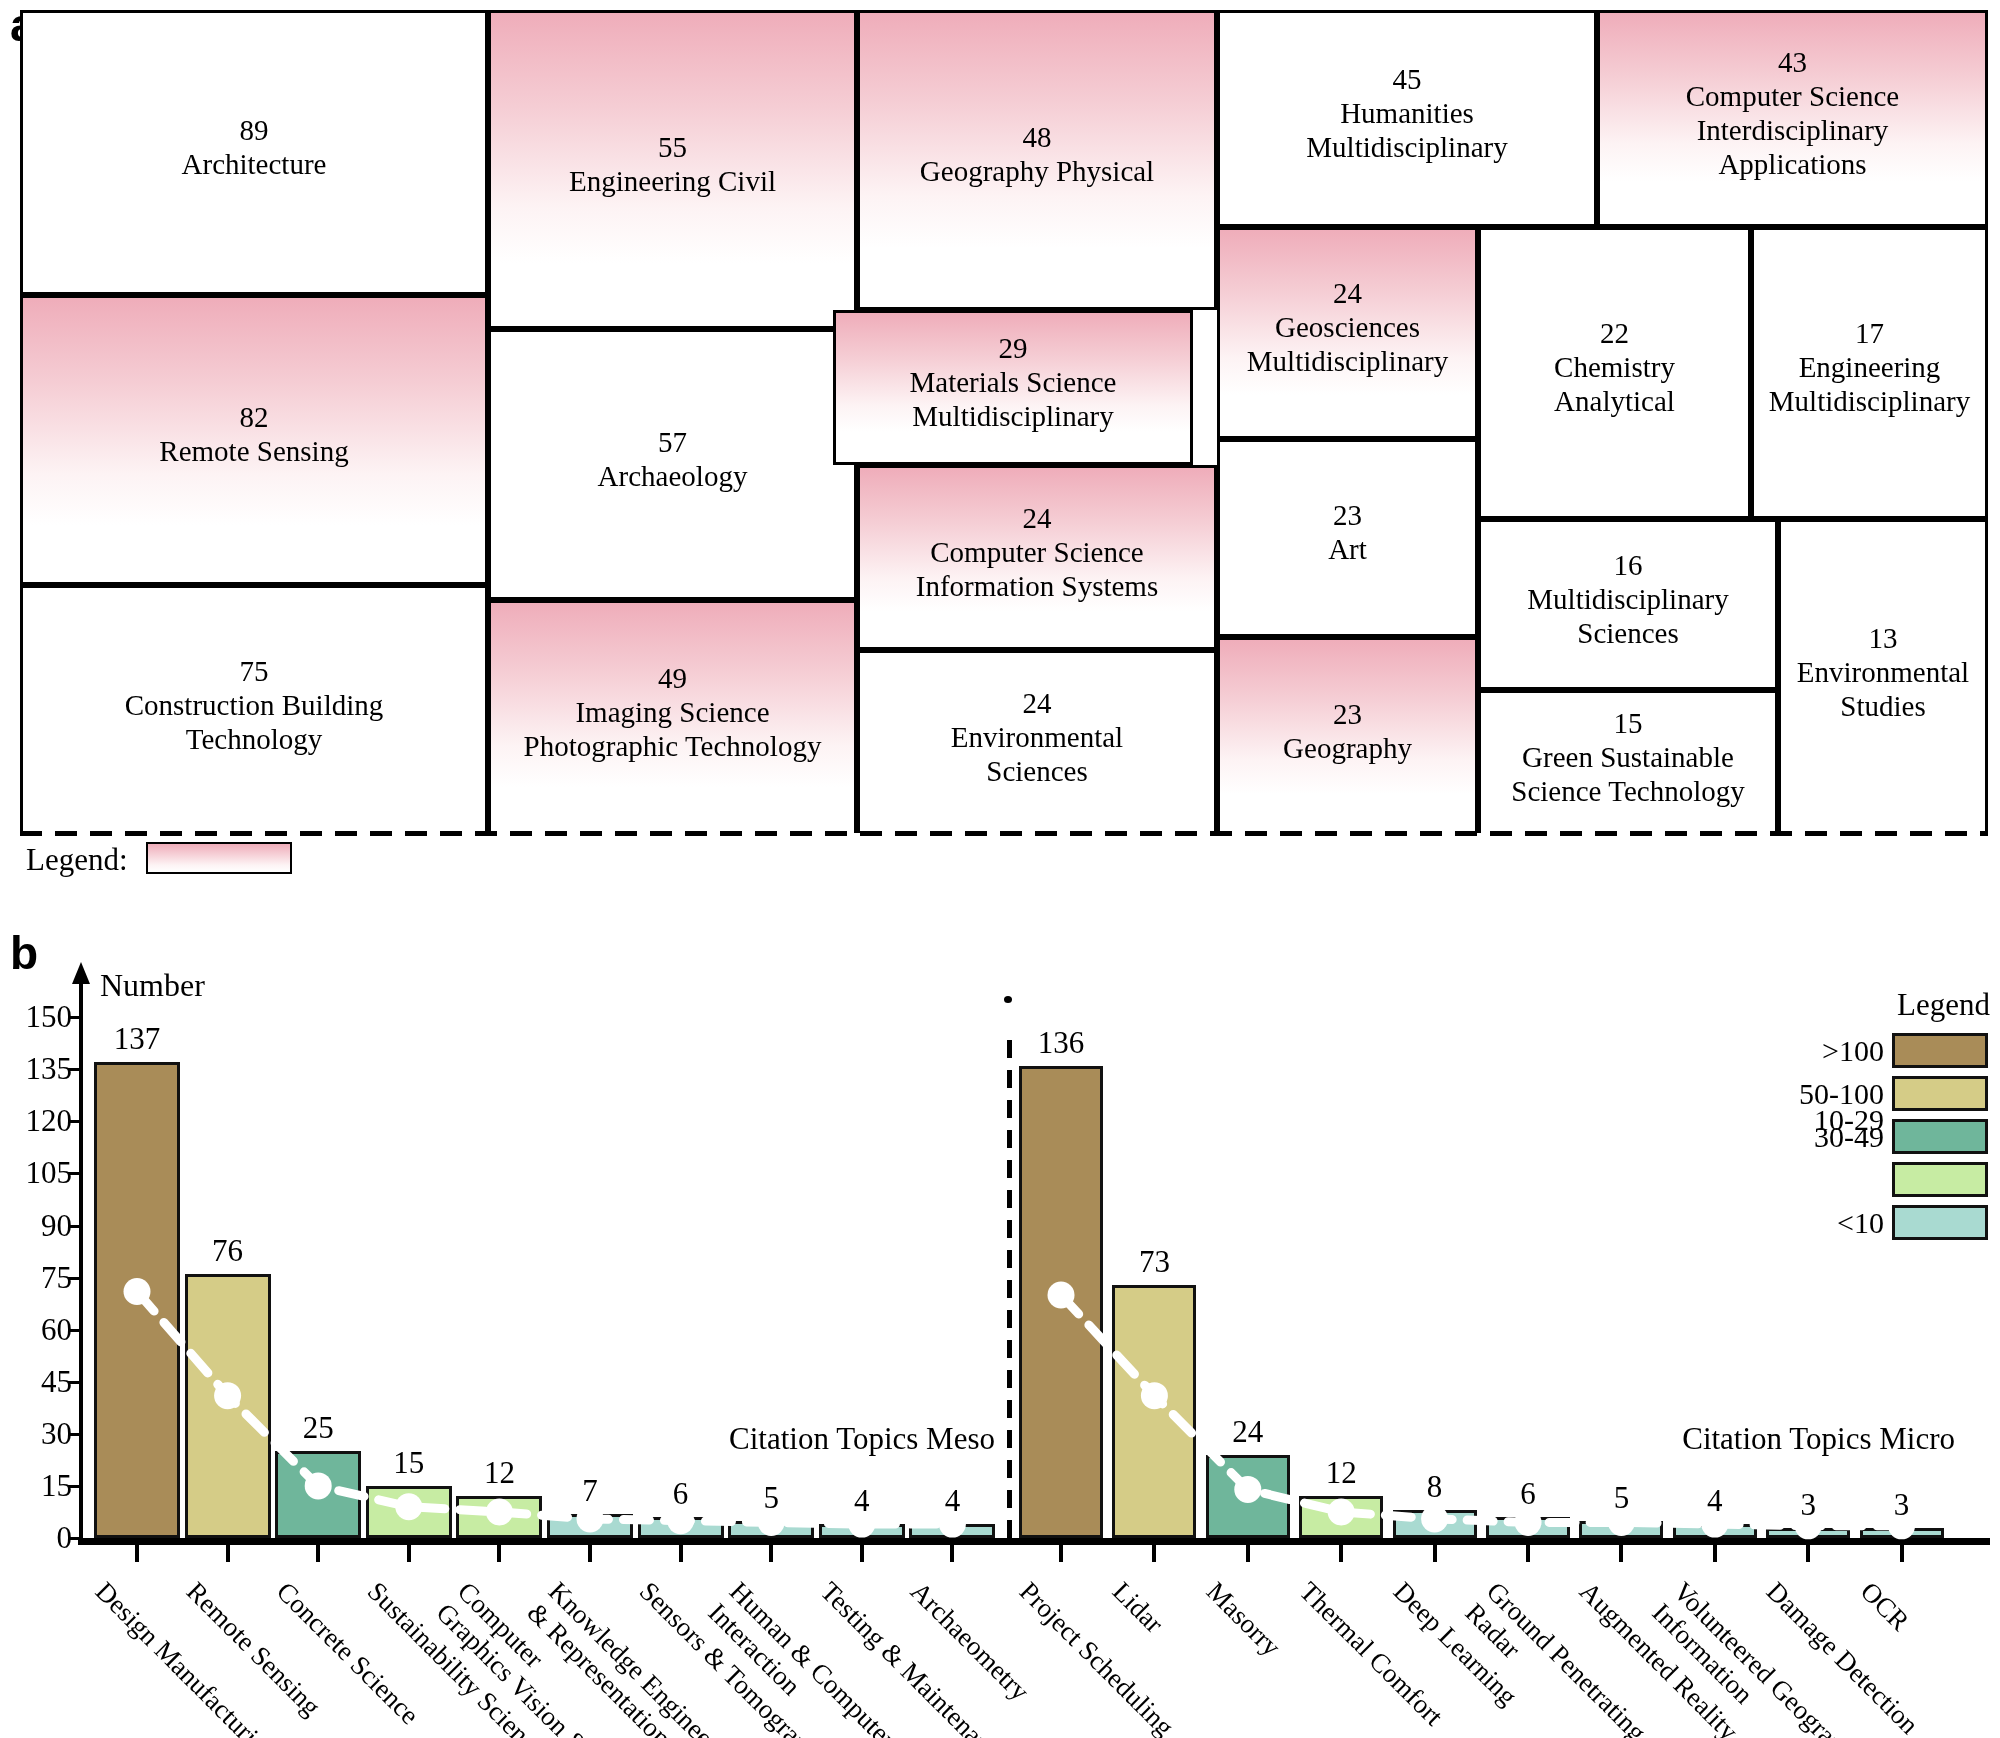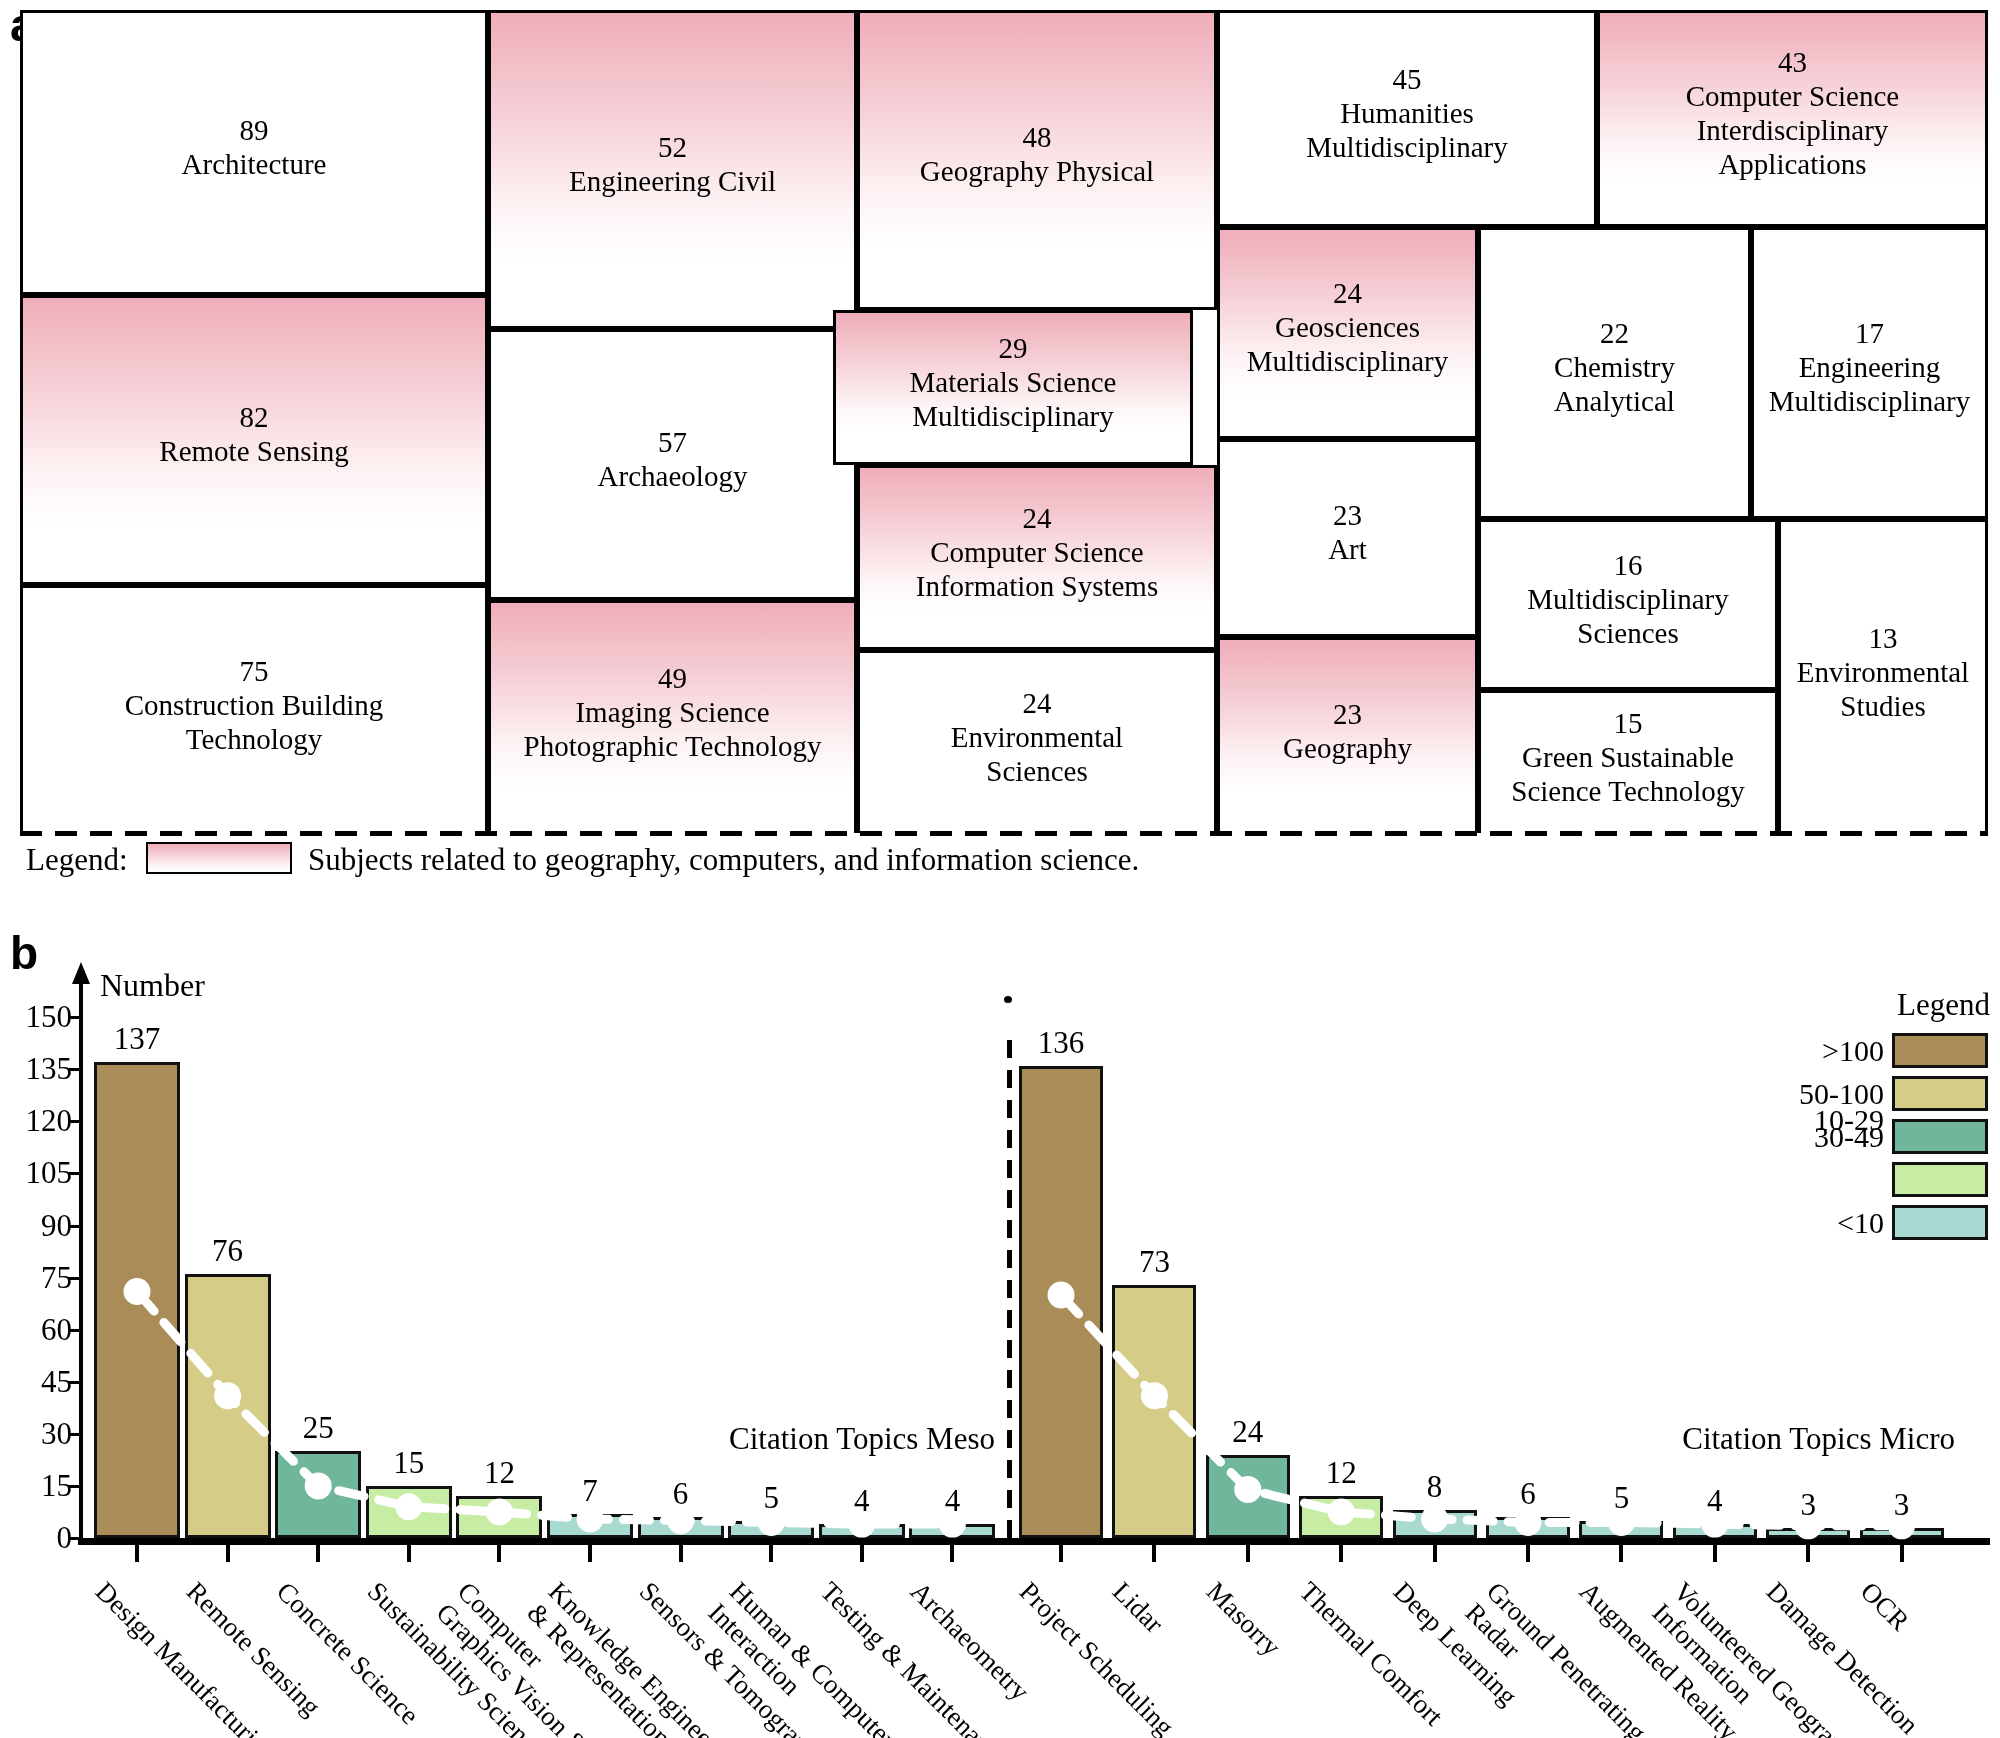--- a/index.html
+++ b/index.html
@@ -62,21 +62,21 @@
       </div>
       <div class="tm-cell bottom" style="left: 20px; top: 585px; width: 468px; height: 248px;">
         <div class="tm-text">
           <div>75</div>
           <div>Construction Building</div>
           <div>Technology</div>
         </div>
       </div>
       <div class="tm-cell hl" style="left: 488px; top: 10px; width: 369px; height: 319px;">
         <div class="tm-text">
-          <div>52</div>
+          <div>55</div>
           <div>Engineering Civil</div>
         </div>
       </div>
       <div class="tm-cell" style="left: 488px; top: 329px; width: 369px; height: 271px;">
         <div class="tm-text">
           <div>57</div>
           <div>Archaeology</div>
         </div>
       </div>
       <div class="tm-cell hl bottom" style="left: 488px; top: 600px; width: 369px; height: 233px;">
@@ -181,21 +181,20 @@
           <div>Environmental</div>
           <div>Studies</div>
         </div>
       </div>
     </div>
 
   <div class="dashline-h" style="left:20px;top:831px;width:1968px;"></div>
 
   <div class="lega-text" style="left:26px;top:843px;">Legend:</div>
   <div class="lega-swatch" style="left:146px;top:842px;width:146px;height:32px;"></div>
-  <div class="lega-text" style="left:308px;top:843px;">Subjects related to geography, computers, and information science.</div>
 
   <div class="panel-letter" style="left:10px;top:930px;">b</div>
 
   <div id="plot">
 
     <div class="yaxis-line" style="left:79px;top:982px;width:4px;height:560px;"></div>
     <div class="yaxis-arrow" style="left:72px;top:962px;"></div>
     <div class="axis-title" style="left:100px;top:968px;">Number</div>
     <div id="yticks">
         <div class="ytick-label" style="left: 2px; top: 1523px;">0</div>

